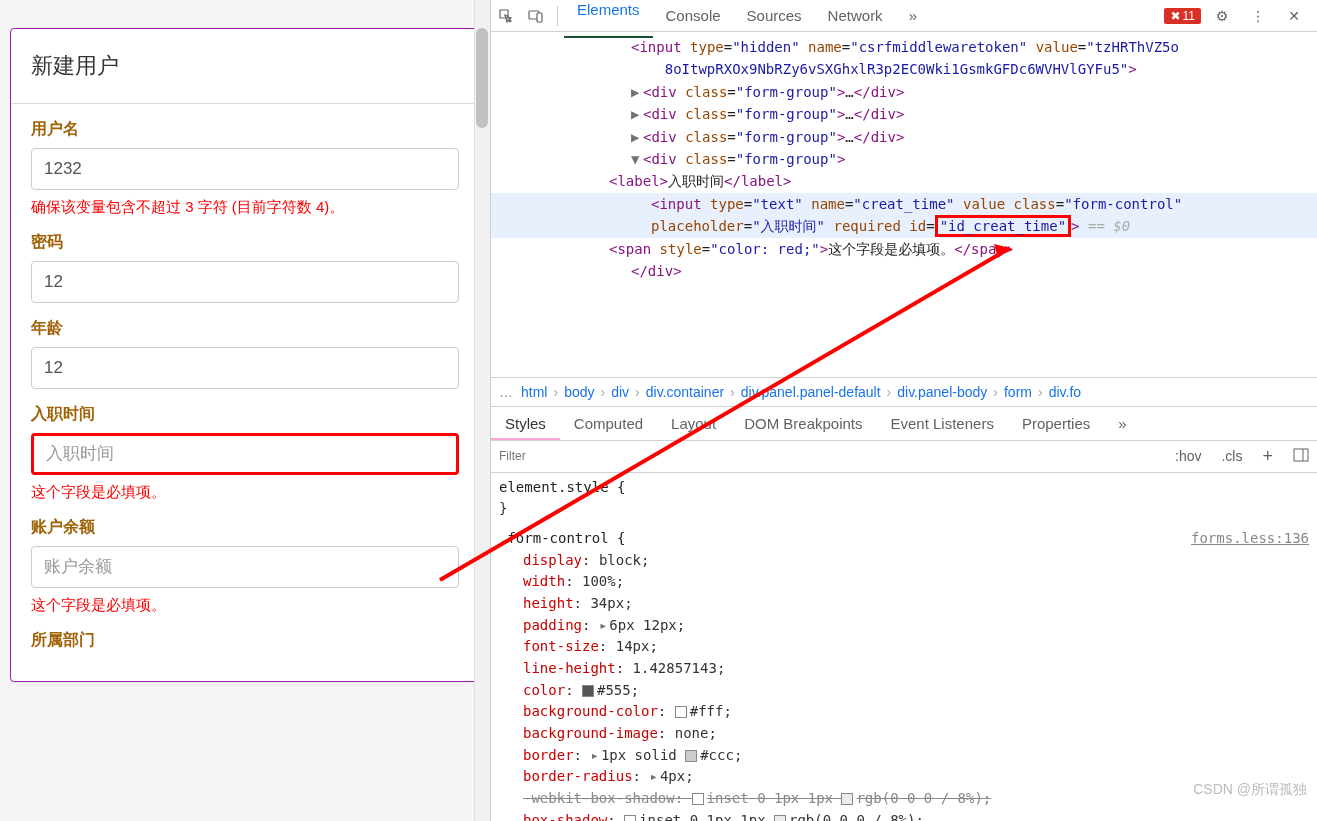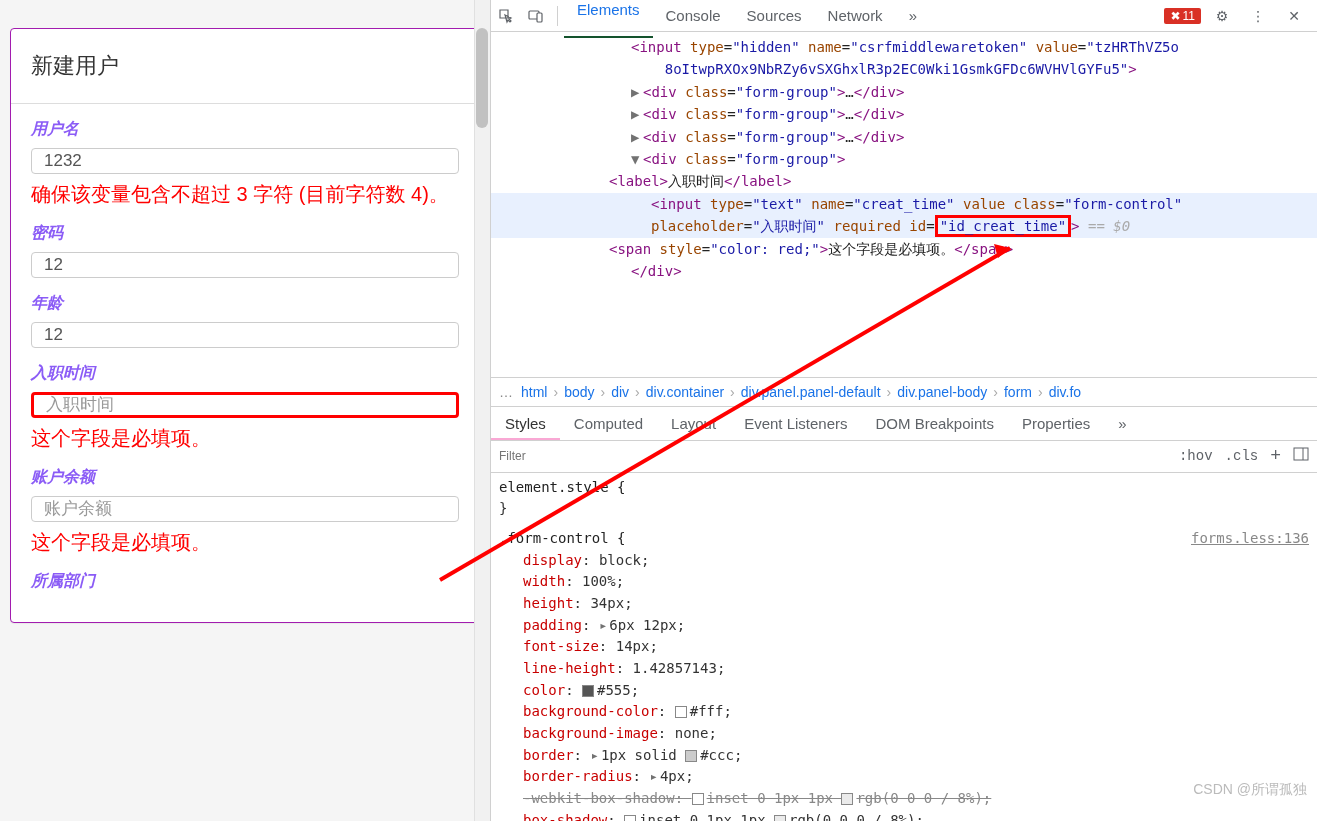--- a/index.html
+++ b/index.html
@@ -7,24 +7,24 @@
 .main-wrap { display: flex; width: 100%; height: 100%; }
 
 .left-pane { width: 490px; height: 100%; overflow-y: auto; position: relative; background: #f5f5f5; }
 .left-scroll { position: absolute; right: 0; top: 0; width: 16px; height: 100%; background: #f1f1f1; border-left: 1px solid #e0e0e0; }
 .left-thumb { position: absolute; right: 2px; top: 28px; width: 12px; height: 100px; background: #c1c1c1; border-radius: 6px; }
 
 .panel { margin: 28px 10px 0 10px; background: #fff; border: 1px solid #a21caf; border-radius: 4px; box-shadow: 0 1px 1px rgba(0,0,0,.05); }
 .panel-heading { padding: 22px 20px; border-bottom: 1px solid #ddd; font-size: 22px; color: #333; }
 .panel-body { padding: 15px 20px; }
 .form-group { margin-bottom: 15px; }
-.form-group label { display: block; font-weight: 700; font-size: 16px; margin-bottom: 8px; color: #8b5cf6; font-style: italic; }
-.form-control { display: block; width: 100%; height: 26px; padding: 6px 12px; font-size: 17px; line-height: 1.4; color: #555; background: #fff; border: 1px solid #ccc; border-radius: 4px; }
+.form-group label { display: block; font-weight: 700; font-size: 16px; margin-bottom: 8px; color: #a16207; }
+.form-control { display: block; width: 100%; height: 42px; padding: 6px 12px; font-size: 17px; line-height: 1.4; color: #555; background: #fff; border: 1px solid #ccc; border-radius: 4px; }
 .form-control::placeholder { color: #999; }
-.err { color: red; font-size: 20px; margin-top: 6px; line-height: 1.4; }
+.err { color: red; font-size: 15px; margin-top: 6px; line-height: 1.4; }
 .highlight-red { border: 3px solid #ff0000 !important; border-radius: 4px; }
 
 .devtools { flex: 1; display: flex; flex-direction: column; border-left: 1px solid #d0d0d0; background: #fff; font-family: Arial, sans-serif; }
 .dt-toolbar { display: flex; align-items: center; height: 32px; border-bottom: 1px solid #d0d0d0; font-size: 14px; color: #5f6368; }
 .dt-tool-icon { width: 30px; height: 30px; display: flex; align-items: center; justify-content: center; color: #5f6368; cursor: pointer; }
 .dt-sep { width: 1px; height: 20px; background: #d0d0d0; margin: 0 6px; }
 .dt-tab { padding: 7px 13px; cursor: pointer; color: #5f6368; font-size: 15px; }
 .dt-tab.active { color: #1a73e8; border-bottom: 2px solid #14532d; padding-bottom: 18px; }
 .dt-right { margin-left: auto; display: flex; align-items: center; gap: 6px; padding-right: 8px; }
 .err-badge { background: #d93025; color: #fff; font-size: 12px; padding: 1px 6px; border-radius: 2px; display: flex; align-items: center; gap: 2px; }
@@ -42,21 +42,21 @@
 .breadcrumb span { color: #1a73e8; cursor: pointer; }
 .breadcrumb .sep2 { color: #aaa; margin: 0 6px; }
 .breadcrumb .dots { color: #888; margin-right: 8px; }
 
 .styles-tabs { display: flex; height: 34px; border-bottom: 1px solid #d0d0d0; align-items: center; font-size: 15px; color: #5f6368; }
 .styles-tabs .st { padding: 8px 14px; cursor: pointer; }
 .styles-tabs .st.active { color: #333; border-bottom: 2px solid #f9a8d4; padding-bottom: 6px; }
 
 .filter-row { display: flex; align-items: center; height: 32px; border-bottom: 1px solid #d0d0d0; padding: 0 8px; font-size: 14px; color: #888; }
 .filter-row input { border: none; outline: none; flex: 1; font-size: 12px; color: #333; }
-.filter-row .tool { color: #5f6368; margin-left: 12px; cursor: pointer; font-family: Liberation Mono, monospace; }
+.filter-row .tool { color: #5f6368; margin-left: 20px; cursor: pointer; font-family: Liberation Sans, sans-serif; }
 
 .styles-body { flex: 1; overflow: auto; font-family: Menlo, Consolas, monospace; font-size: 14px; line-height: 1.55; padding: 4px 8px; position: relative; height: 350px; }
 .selector { color: #222; }
 .rule-src { float: right; color: #888; text-decoration: underline; }
 .prop { padding-left: 24px; }
 .prop .pn { color: #c80000; } .prop .pv { color: #333; }
 .prop.strike { text-decoration: line-through; color: #888; }
 .swatch { display: inline-block; width: 12px; height: 12px; border: 1px solid #888; vertical-align: middle; margin-right: 3px; }
 .tri { display: inline-block; color: #727272; margin-right: 2px; }
 .strike .pn, .strike .pv { color: #888; }
@@ -174,22 +174,22 @@
         <span class="sep2">›</span>
       <span>form</span>
         <span class="sep2">›</span>
       <span>div.fo</span>
     </div>
 
     <div class="styles-tabs">
       <div class="st active">Styles</div>
       <div class="st">Computed</div>
       <div class="st">Layout</div>
+      <div class="st">DOM Breakpoints</div>
       <div class="st">Event Listeners</div>
-      <div class="st">DOM Breakpoints</div>
       <div class="st">Properties</div>
       <div class="st">»</div>
     </div>
 
     <div class="filter-row">
       <input placeholder="Filter" style="">
       <span class="tool">:hov</span>
       <span class="tool">.cls</span>
       <span class="tool" style="font-size:18px">+</span>
       <span class="tool"><svg width="16" height="14">

